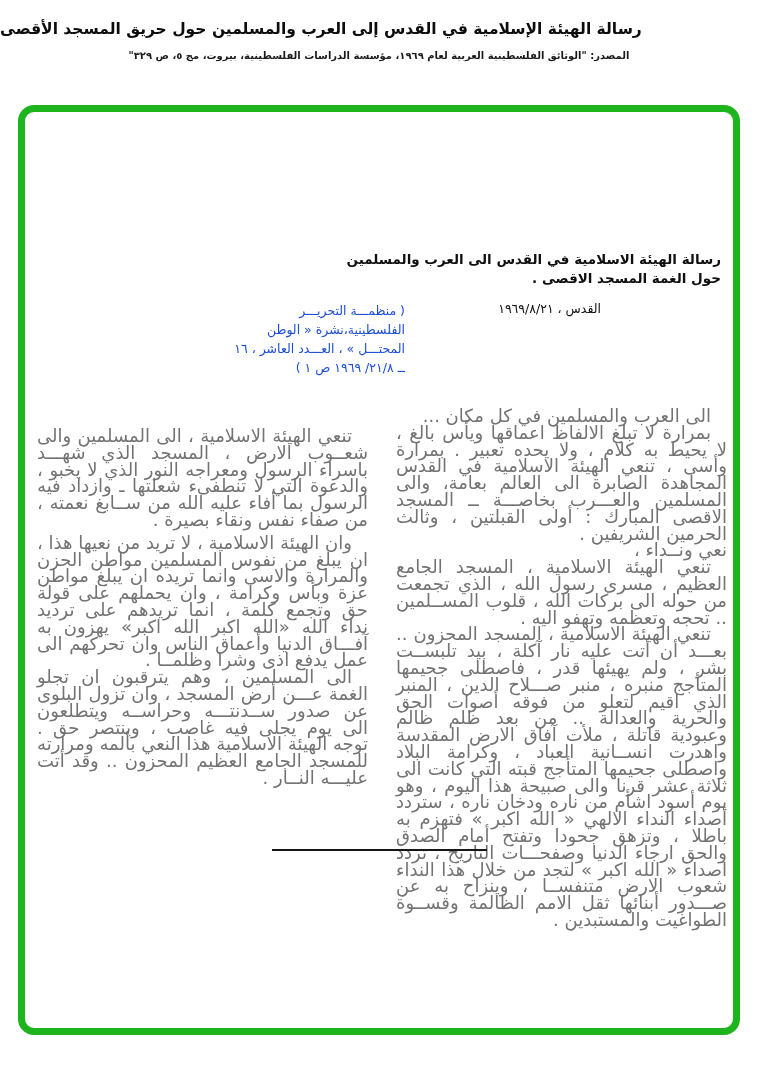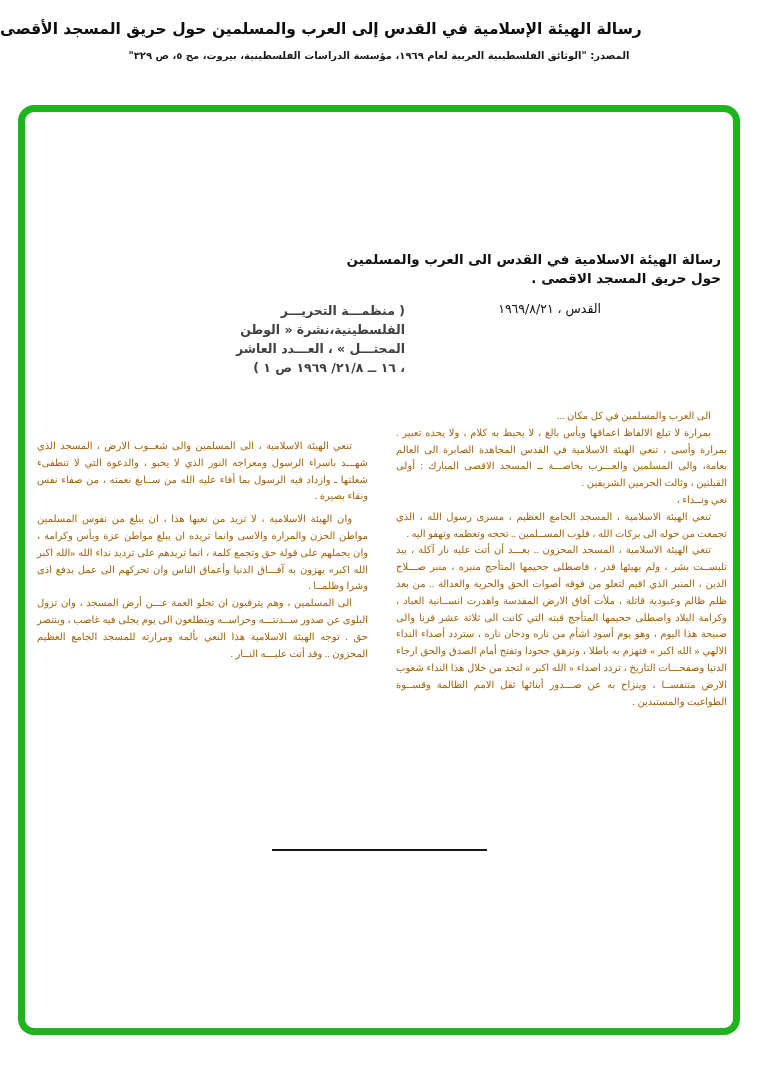--- a/index.html
+++ b/index.html
@@ -23,51 +23,51 @@
   .doc-title{
     position:absolute;top:138px;right:12px;text-align:right;direction:rtl;
     font-weight:bold;font-size:13.5px;line-height:19px;color:#101010;
   }
   .dateline{
     position:absolute;top:189px;right:132px;direction:rtl;
     font-weight:normal;font-size:12.5px;color:#101010;white-space:nowrap;
   }
   .pub-note{
     position:absolute;top:189px;right:328px;width:174px;direction:rtl;
-    font-weight:bold;font-size:12.5px;line-height:19px;color:#404040;
+    font-weight:normal;font-size:12.5px;line-height:19px;color:#1d4ed8;
     text-align:right;
   }
   .columns{
     position:absolute;top:296px;left:6px;right:6px;
     display:flex;direction:rtl;gap:28px;
   }
   .col{
     width:331px;direction:rtl;text-align:justify;
-    font-size:10px;line-height:16.8px;color:#a16207;font-family:Liberation Serif, serif;
+    font-size:18px;line-height:16.8px;color:#737373;
   }
-  .col-left{margin-top:30px;}
+  .col-left{margin-top:20px;}
   .para{margin:0;text-indent:16px;}
   .para.noindent{text-indent:0;}
   .para.gap{margin-top:6px;}
   .divider{
     position:absolute;top:737px;left:247px;width:215px;height:2px;
     background:#161616;
   }
 </style>
 </head>
 <body>
 
 <div class="top-title">رسالة الهيئة الإسلامية في القدس إلى العرب والمسلمين حول حريق المسجد الأقصى</div>
 <div class="top-source">المصدر: "الوثائق الفلسطينية العربية لعام ١٩٦٩، مؤسسة الدراسات الفلسطينية، بيروت، مج ٥، ص ٣٢٩"</div>
 
 <div class="frame">
 
   <div class="doc-title">
     <div>رسالة الهيئة الاسلامية في القدس الى العرب والمسلمين</div>
-    <div>حول حريق المسجد الاقصى .</div>
+    <div>حول الغمة المسجد الاقصى .</div>
   </div>
 
   <div class="dateline">القدس ، ١٩٦٩/٨/٢١</div>
 
   <div class="pub-note">( منظمـــة التحريـــر الفلسطينية،نشرة « الوطن المحتـــل » ، العـــدد العاشر ، ١٦ ــ ٢١/٨/ ١٩٦٩ ص ١ )</div>
 
   <div class="columns">
     <div class="col col-right">
       <p class="para">الى العرب والمسلمين في كل مكان ...</p>
       <p class="para">بمرارة لا تبلغ الالفاظ اعماقها ويأس بالغ ، لا يحيط به كلام ، ولا يحده تعبير . بمرارة وأسى ، تنعي الهيئة الاسلامية في القدس المجاهدة الصابرة الى العالم بعامة، والى المسلمين والعـــرب بخاصـــة ــ المسجد الاقصى المبارك : أولى القبلتين ، وثالث الحرمين الشريفين .</p>

